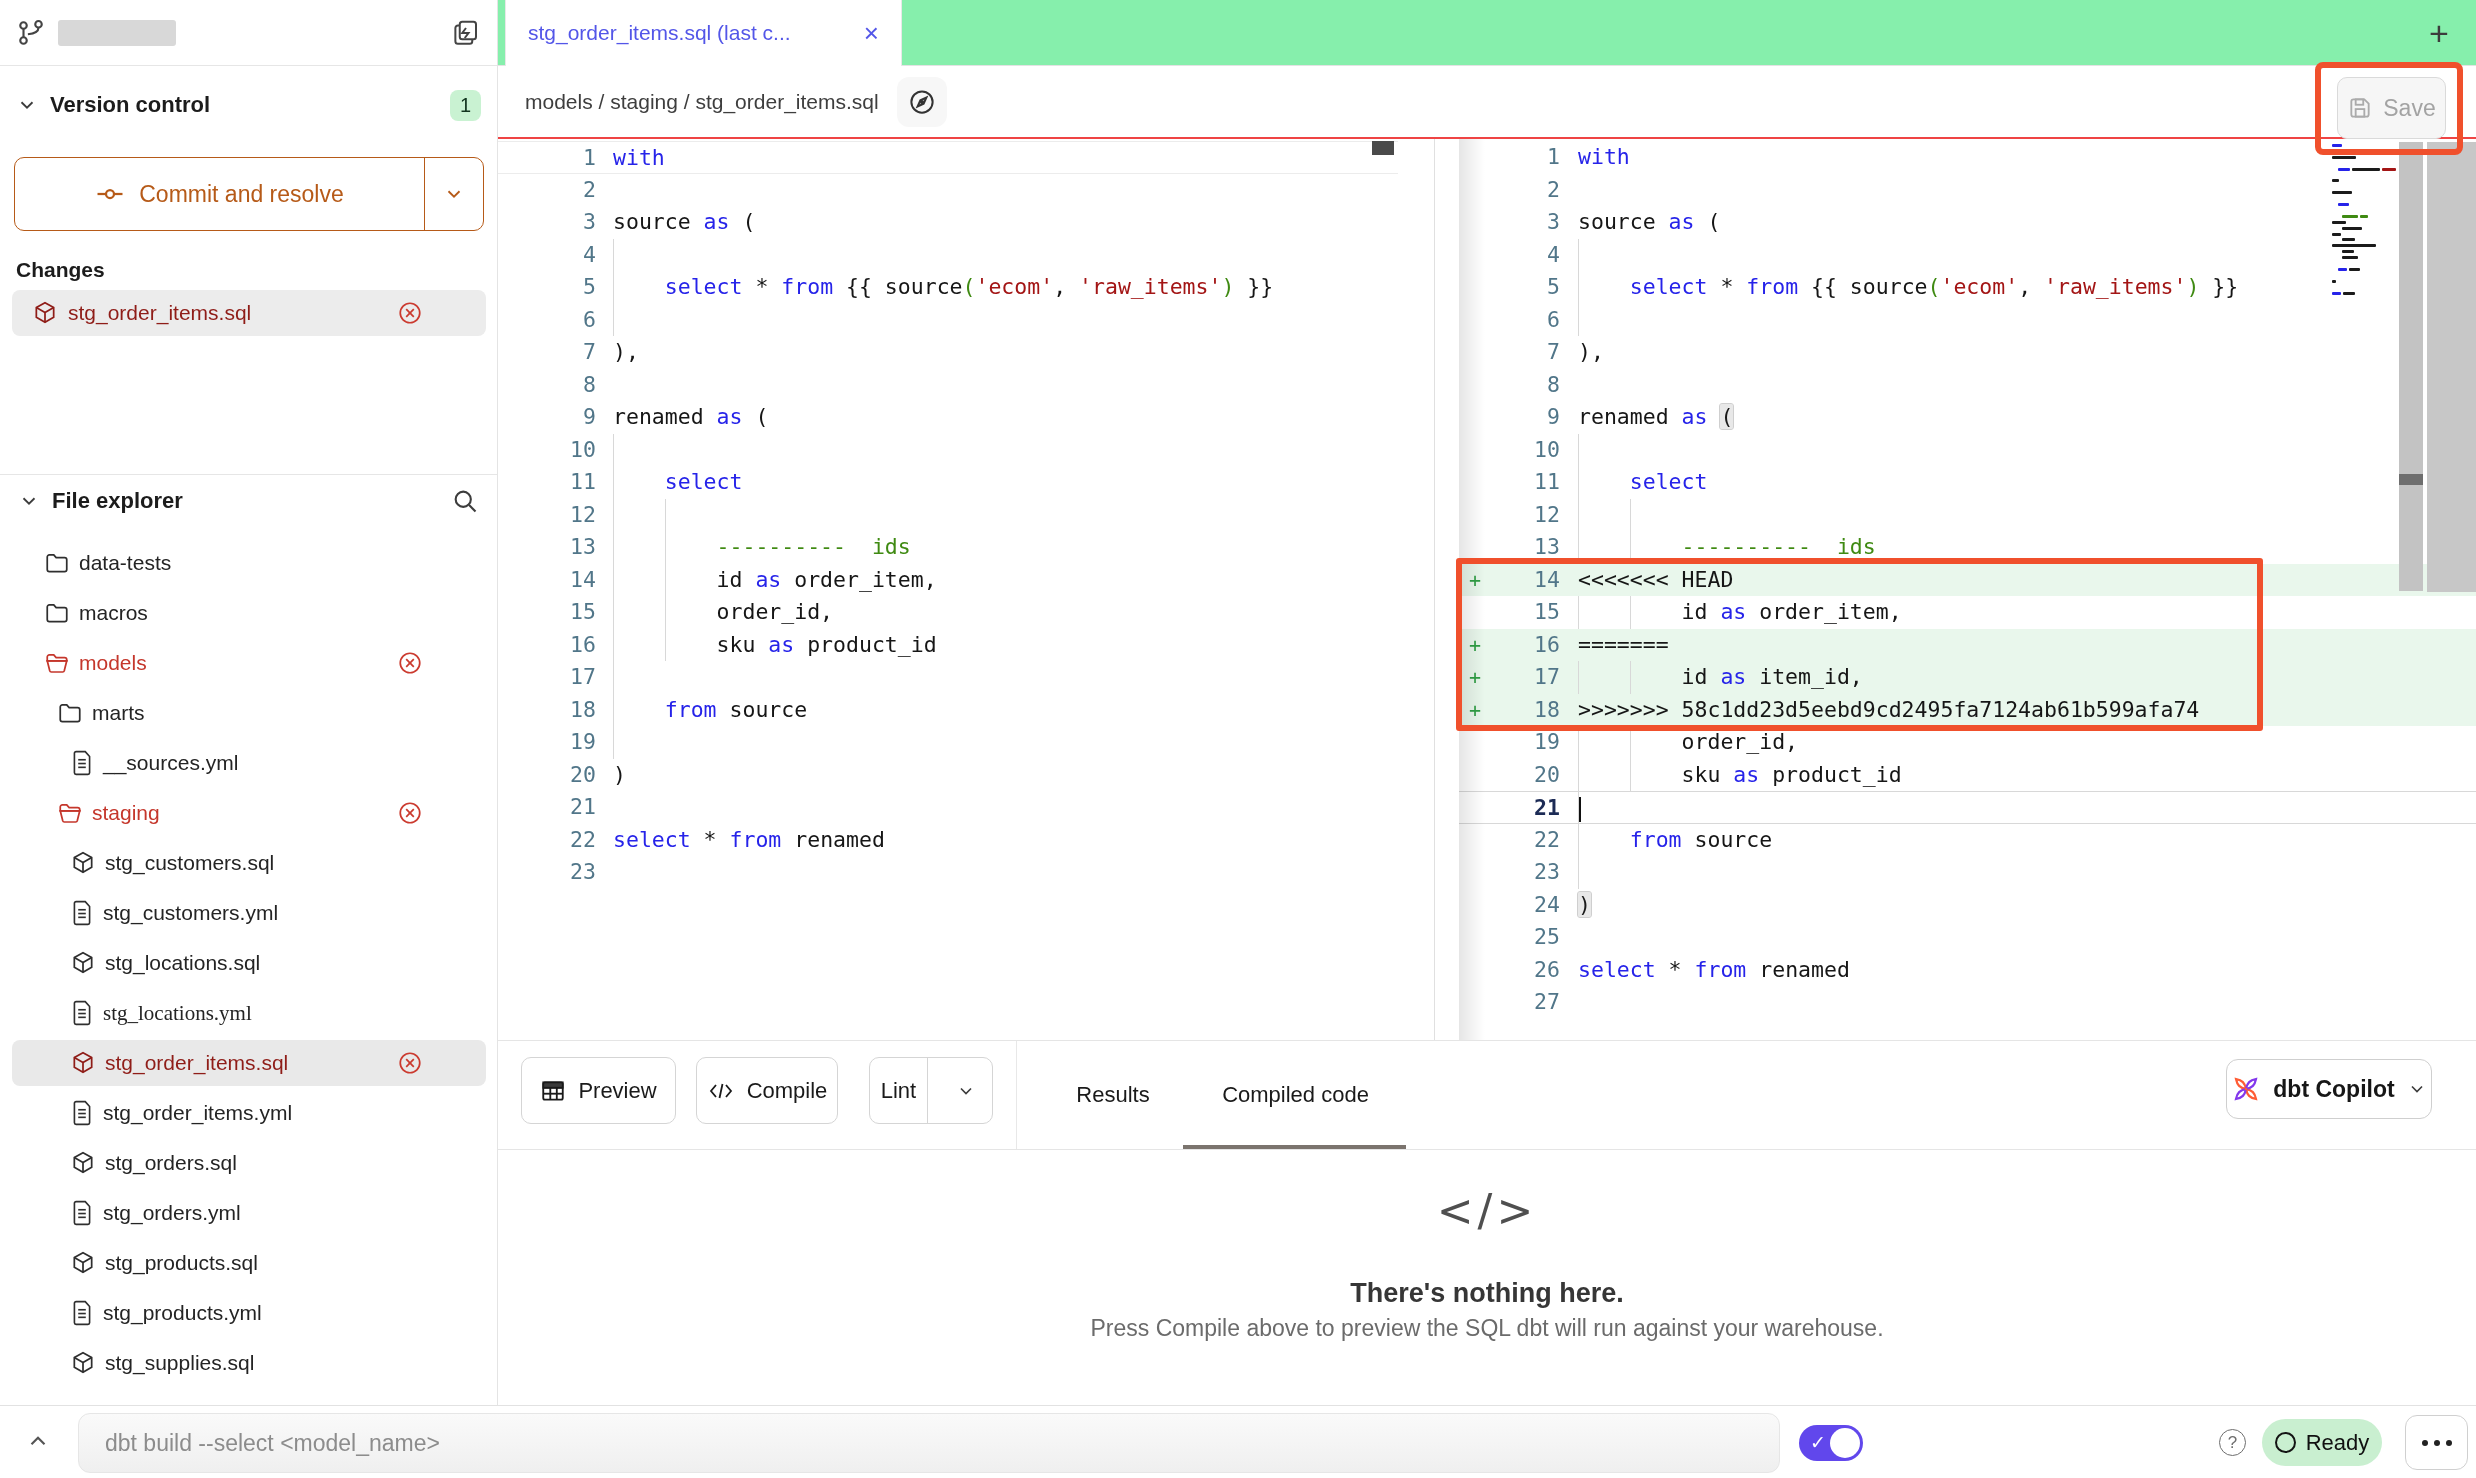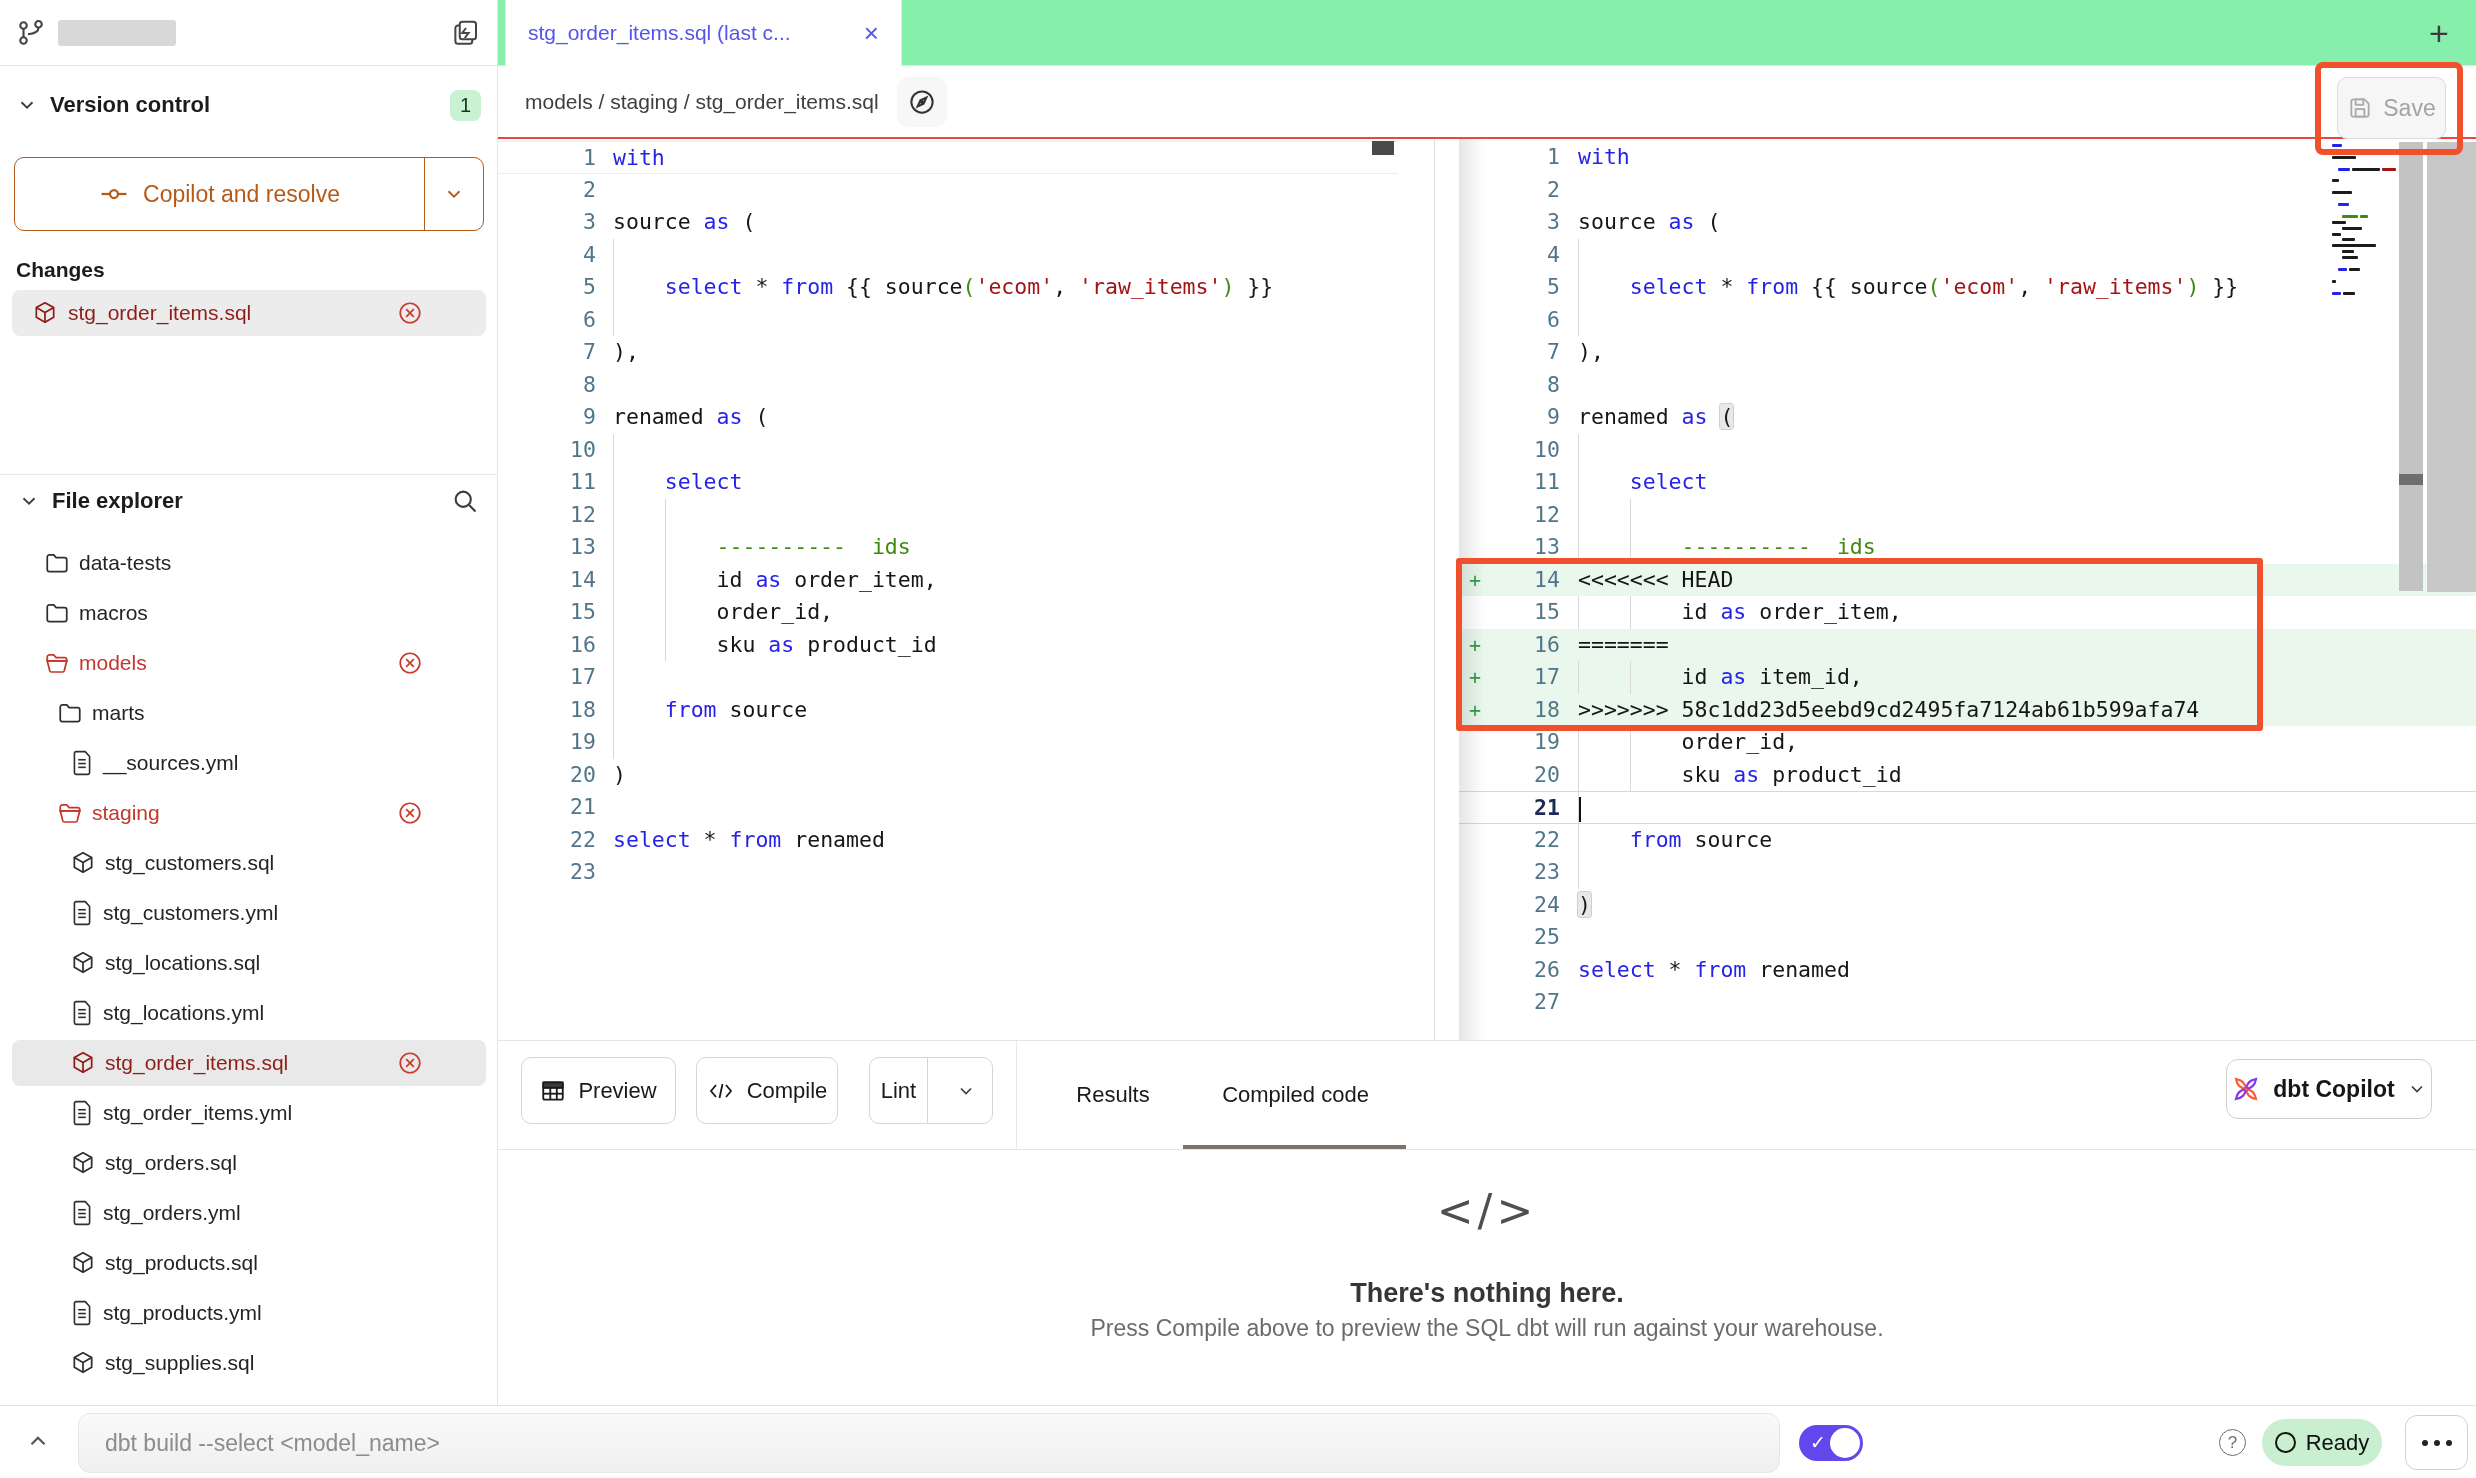--- a/index.html
+++ b/index.html
@@ -157,21 +157,21 @@
 
   <div id="commit-btn">
     <div id="commit-main">
       <span class="ic">
         <svg width="30" height="30" viewBox="0 0 24 24" fill="none" stroke="#b65a18" stroke-width="1.8">
             <circle cx="12" cy="12" r="3.2"></circle>
             <line x1="2" y1="12" x2="8.8" y2="12"></line>
             <line x1="15.2" y1="12" x2="22" y2="12"></line>
           </svg>
       </span>
-      <span>Copilot and resolve</span>
+      <span>Commit and resolve</span>
     </div>
     <div id="commit-caret">
       <svg width="22" height="22" viewBox="0 0 24 24" fill="none" stroke="#b65a18" stroke-width="2">
           <polyline points="6 9 12 15 18 9"></polyline>
         </svg>
     </div>
   </div>
 
   <div id="changes-label">Changes</div>
 
@@ -298,21 +298,21 @@
       </div>
       <div class="frow" style="padding-left: 58px;">
         <span class="ic">
           <svg width="26" height="26" viewBox="0 0 24 24" fill="none" stroke="#2f2f2f" stroke-width="1.6">
             <path d="M12 2.5l8 4.5v9l-8 4.5L4 16V7z"></path>
             <path d="M4 7l8 4.5L20 7M12 11.5V20.5"></path>
           </svg>
         </span>
         <span class="fname">stg_locations.sql</span>
       </div>
-      <div class="frow" style="padding-left: 58px;">
+      <div class="frow" style="padding-left: 58px; font-family: Liberation Serif, serif;">
         <span class="ic">
           <svg width="24" height="26" viewBox="0 0 20 24" fill="none" stroke="#2f2f2f" stroke-width="1.5">
             <path d="M3 3a1.5 1.5 0 0 1 1.5-1.5H13L17 6v15a1.5 1.5 0 0 1-1.5 1.5h-11A1.5 1.5 0 0 1 3 21z"></path>
             <line x1="6.5" y1="9" x2="13.5" y2="9"></line>
             <line x1="6.5" y1="12.5" x2="13.5" y2="12.5"></line>
             <line x1="6.5" y1="16" x2="13.5" y2="16"></line>
           </svg>
         </span>
         <span class="fname">stg_locations.yml</span>
       </div>

